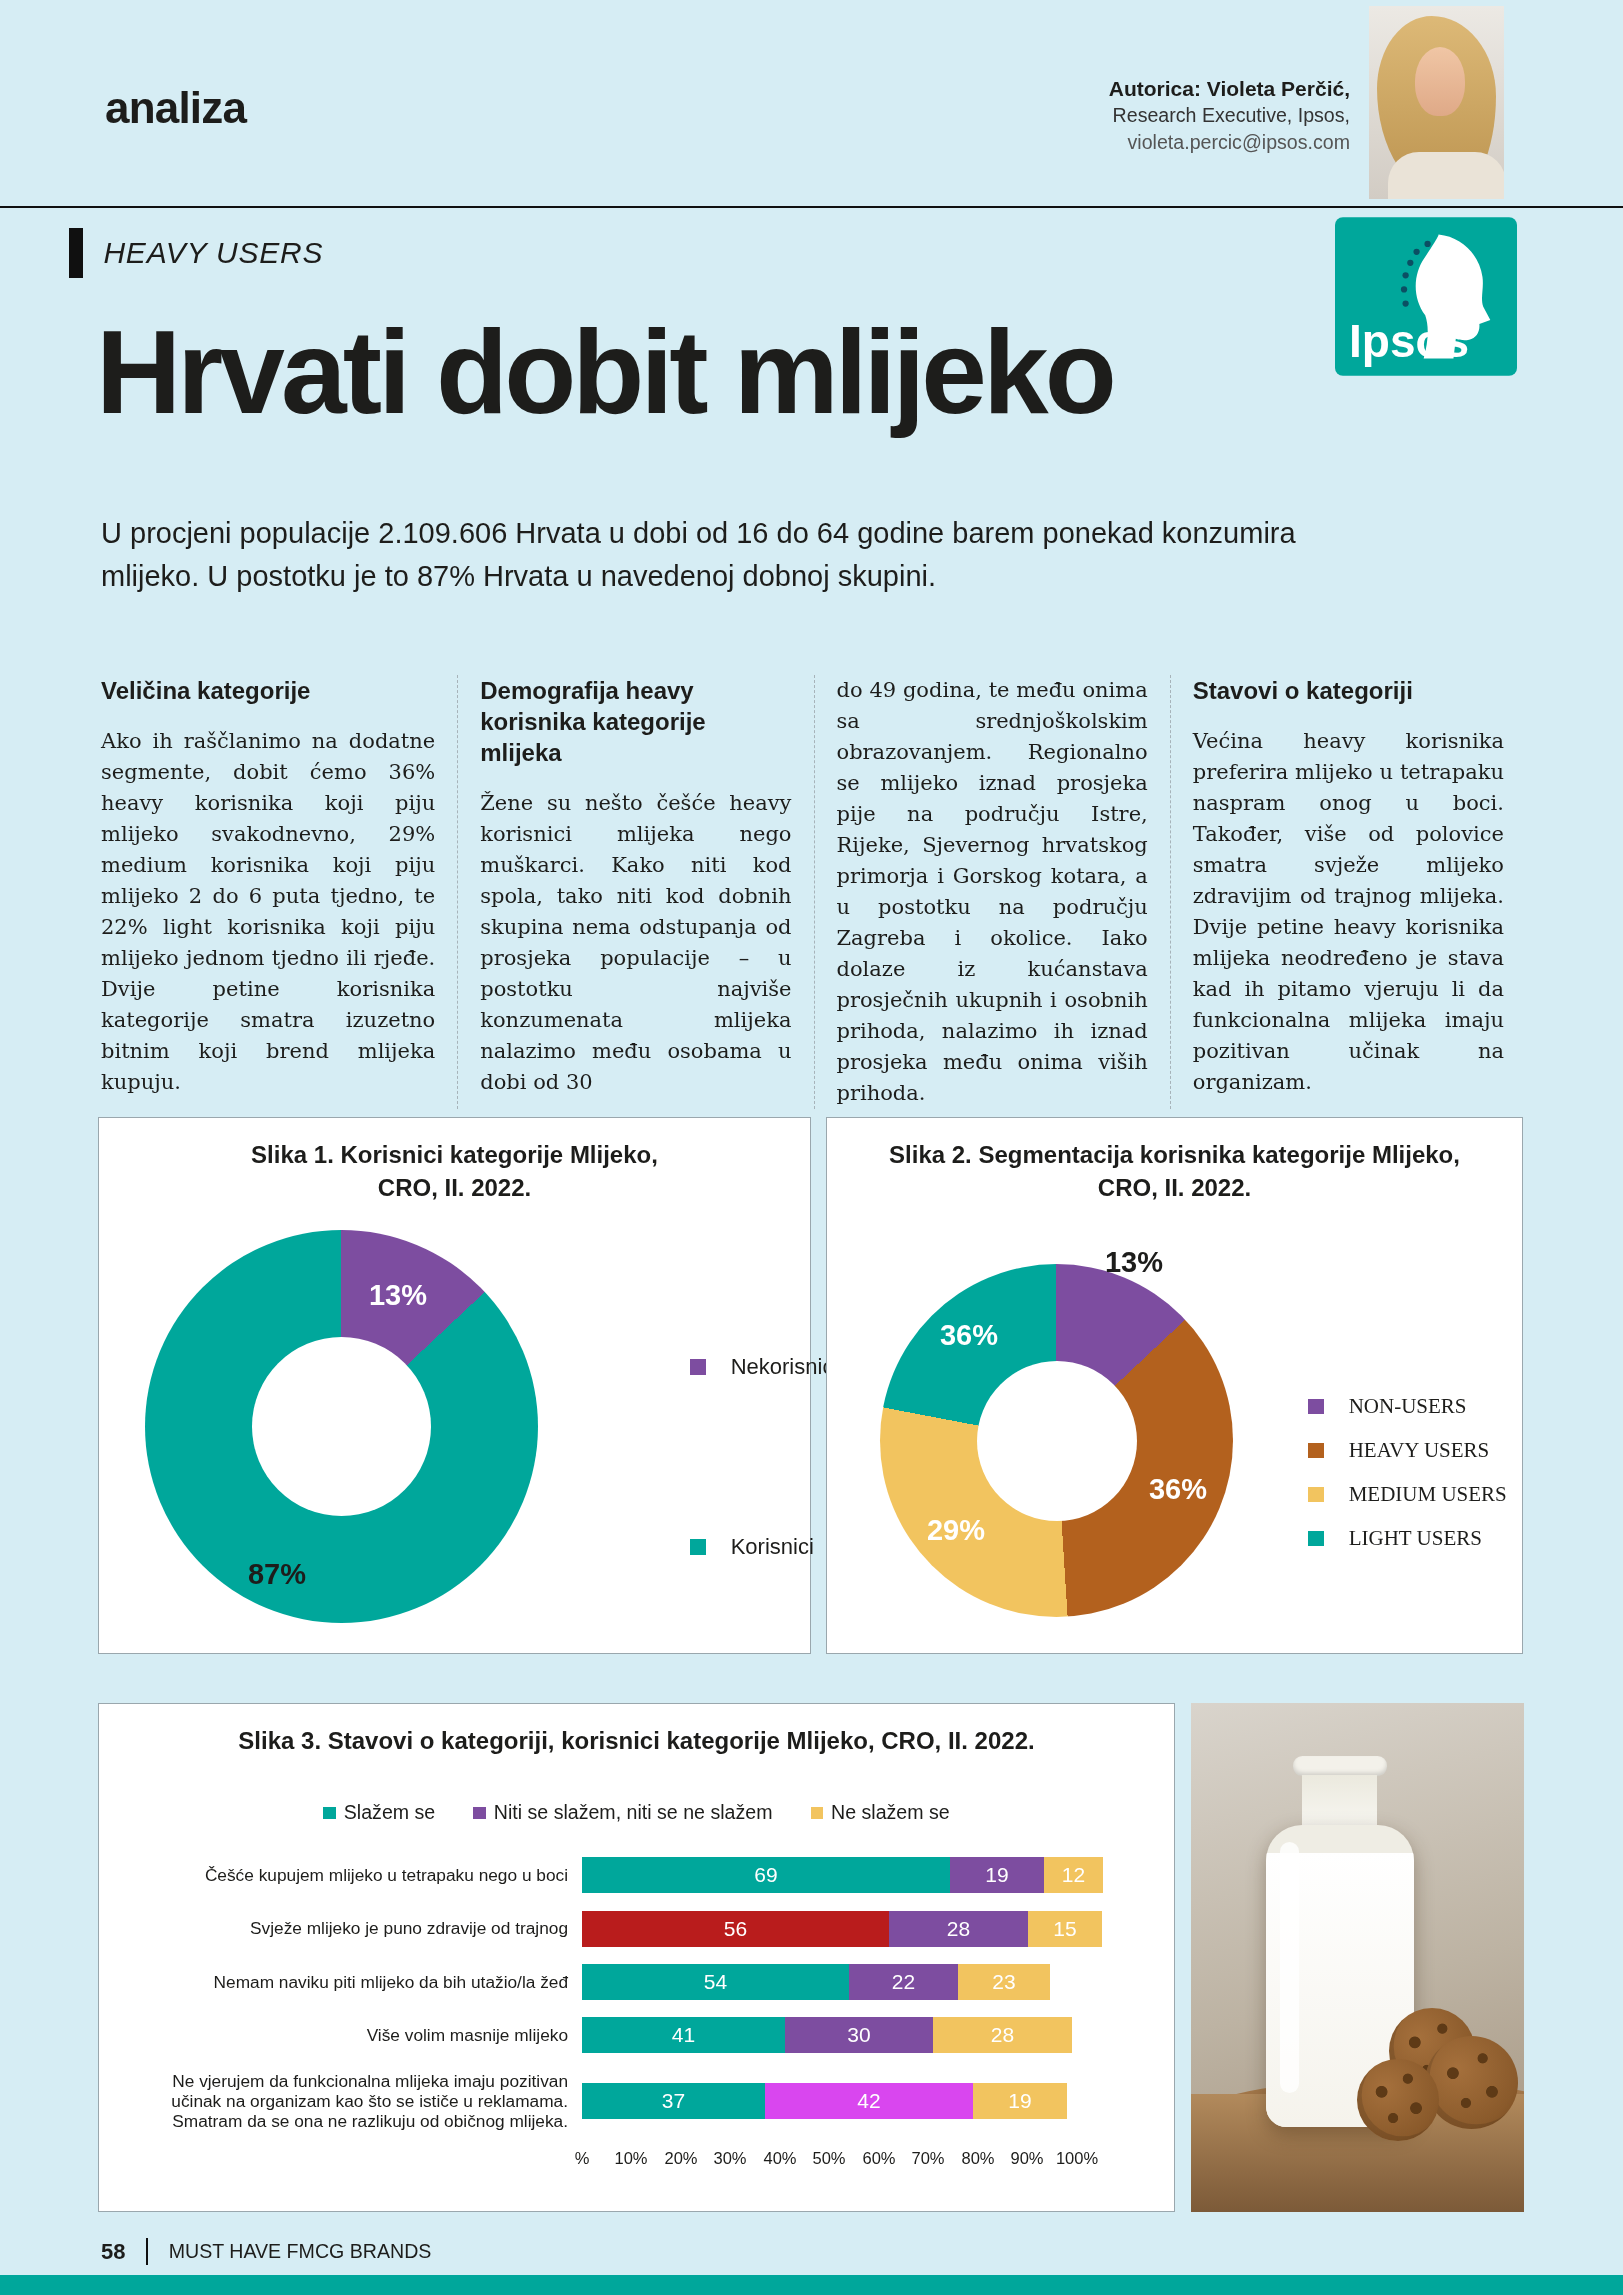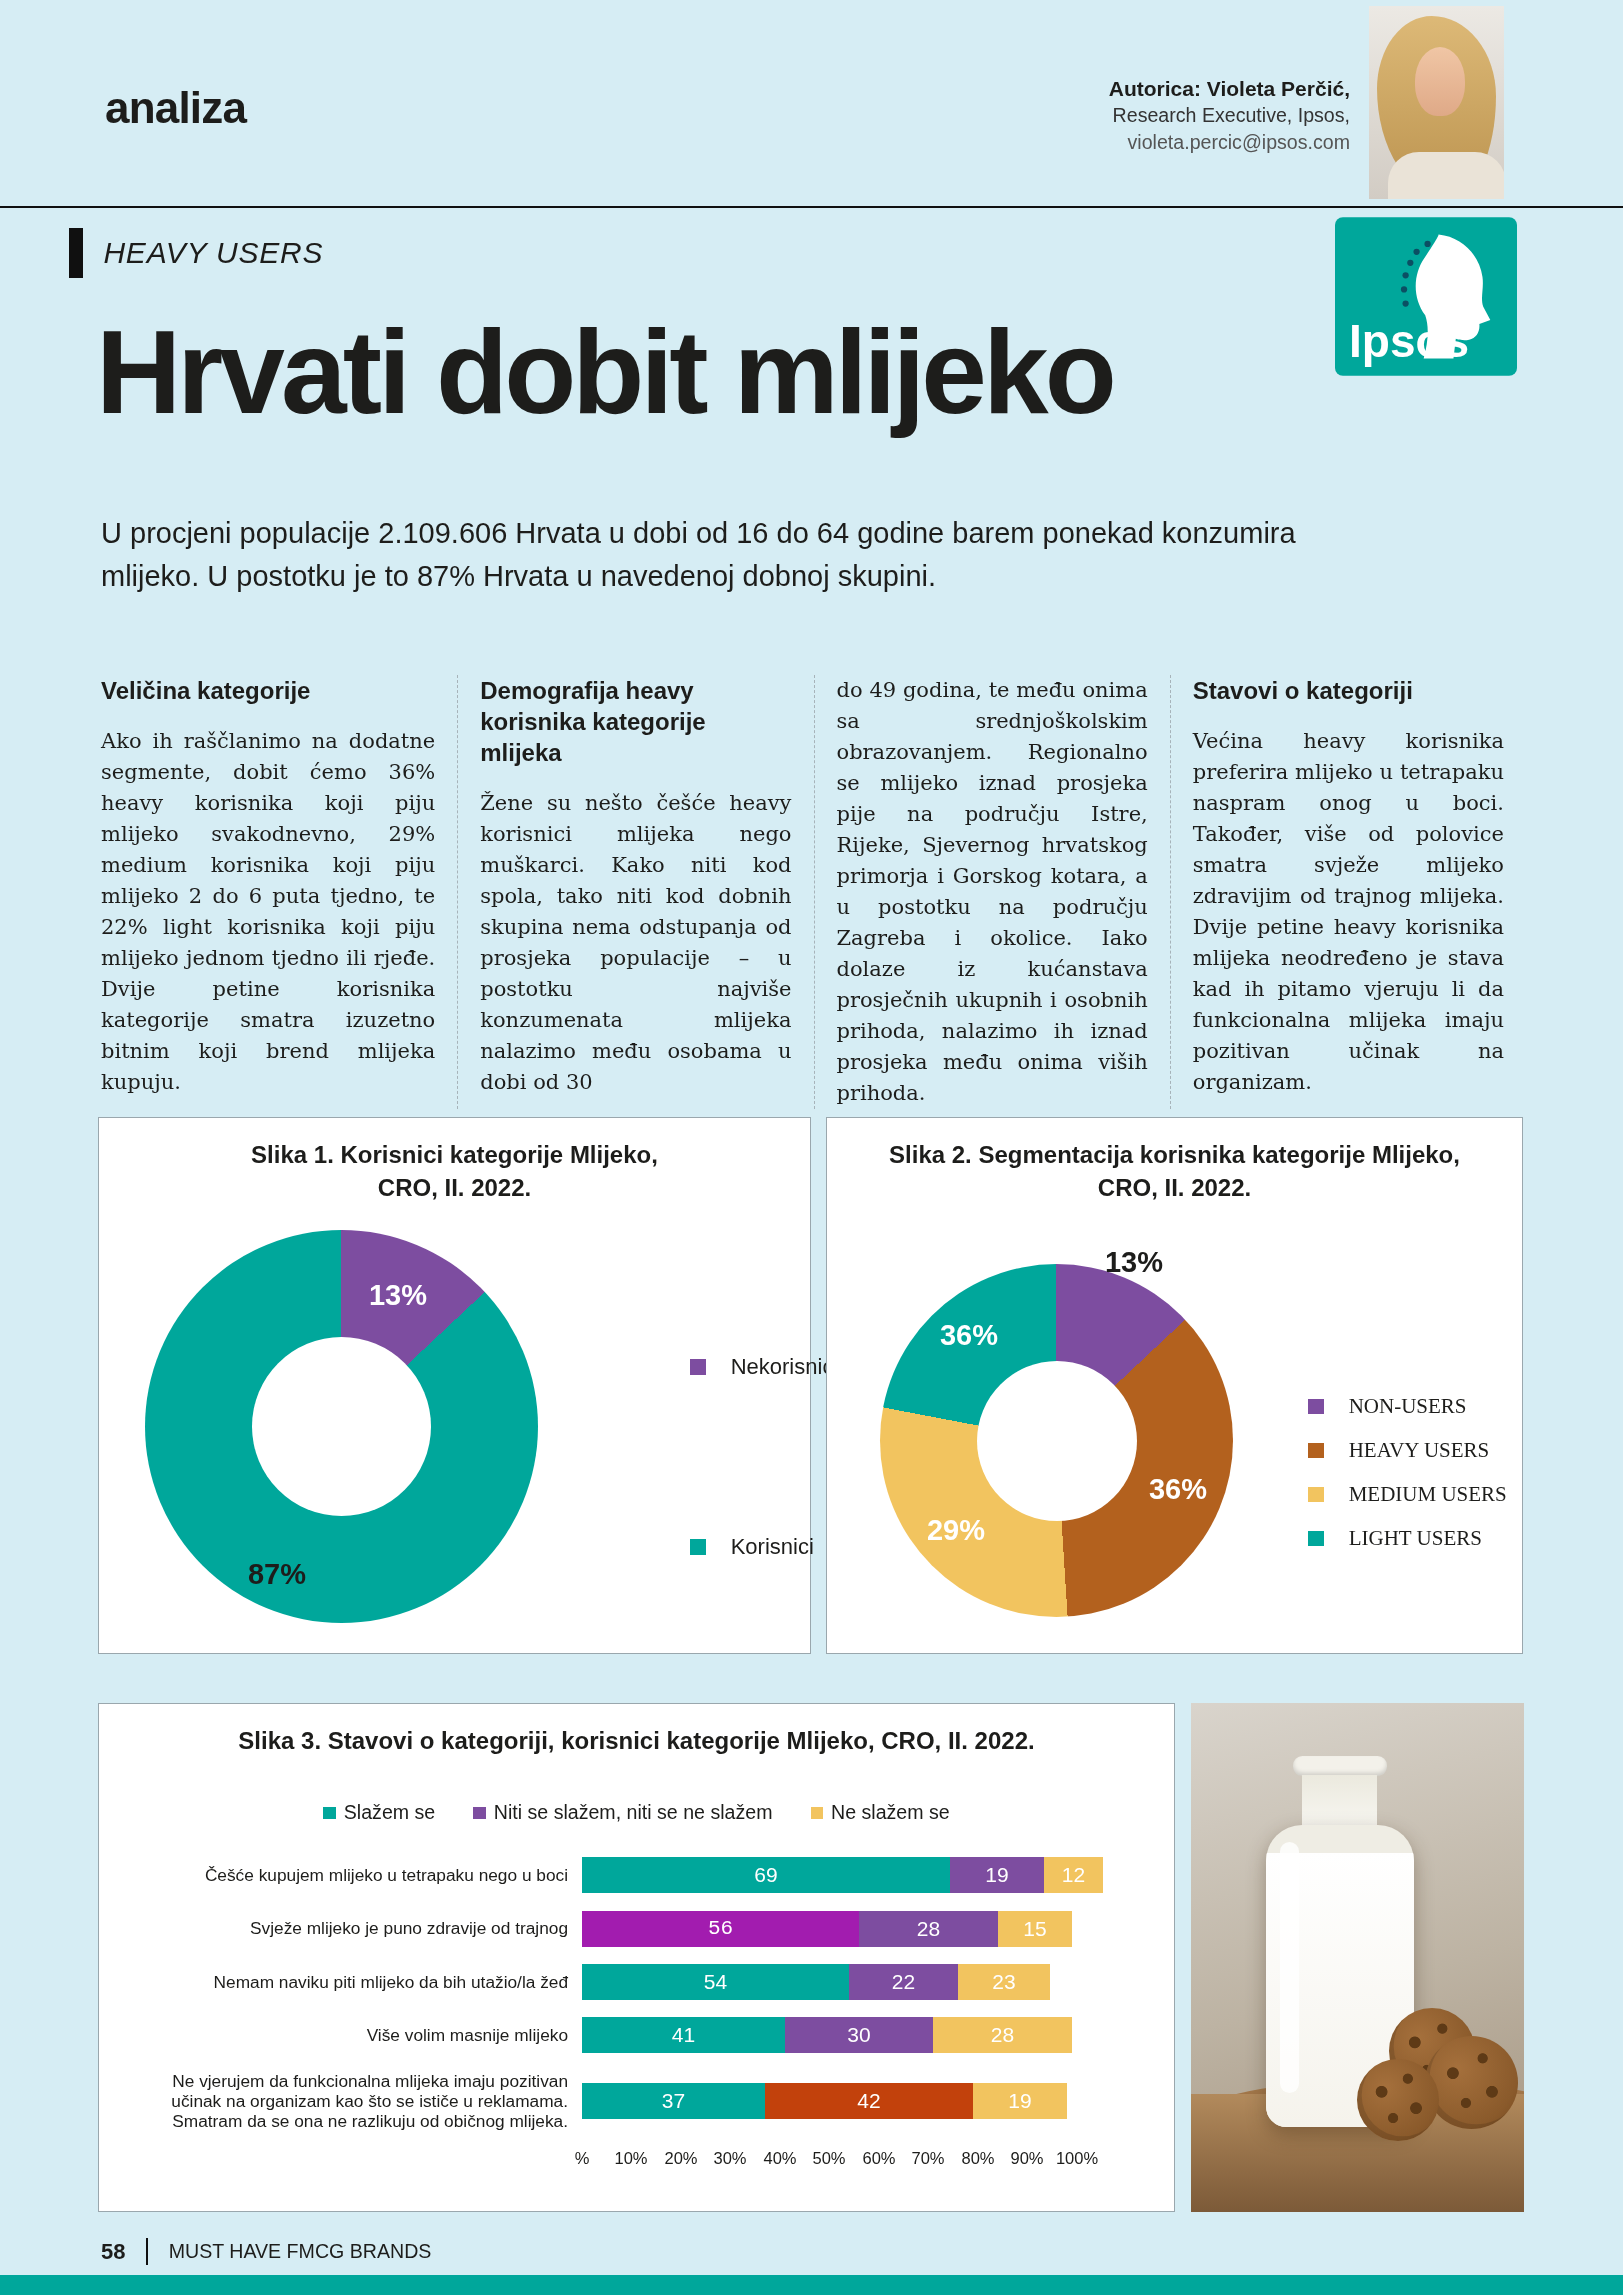--- a/index.html
+++ b/index.html
@@ -247,21 +247,21 @@
               <span class="seg-val">19</span>
             </div>
             <div class="bar-seg" style="width: 59px; background: rgb(242, 196, 95);">
               <span class="seg-val">12</span>
             </div>
           </div>
         </div>
         <div class="bar-row">
           <div class="bar-label">Svježe mlijeko je puno zdravije od trajnog</div>
           <div class="bar-plot">
-            <div class="bar-seg" style="width: 277px; background: #a21caf; font-family: Liberation Mono, monospace;">
+            <div class="bar-seg" style="width: 307px; background: #b91c1c;">
               <span class="seg-val">56</span>
             </div>
             <div class="bar-seg" style="width: 139px; background: rgb(125, 77, 160);">
               <span class="seg-val">28</span>
             </div>
             <div class="bar-seg" style="width: 74px; background: rgb(242, 196, 95);">
               <span class="seg-val">15</span>
             </div>
           </div>
         </div>
@@ -292,21 +292,21 @@
               <span class="seg-val">28</span>
             </div>
           </div>
         </div>
         <div class="bar-row">
           <div class="bar-label">Ne vjerujem da funkcionalna mlijeka imaju pozitivan učinak na organizam kao što se ističe u reklamama. Smatram da se ona ne razlikuju od običnog mlijeka.</div>
           <div class="bar-plot">
             <div class="bar-seg" style="width: 183px; background: rgb(0, 167, 155);">
               <span class="seg-val">37</span>
             </div>
-            <div class="bar-seg" style="width: 208px; background: #c2410c;">
+            <div class="bar-seg" style="width: 208px; background: #d946ef;">
               <span class="seg-val">42</span>
             </div>
             <div class="bar-seg" style="width: 94px; background: rgb(242, 196, 95);">
               <span class="seg-val">19</span>
             </div>
           </div>
         </div>
       </div>
     <div class="bar-axis">
         <span class="tick" style="left: 0px;">%</span>

